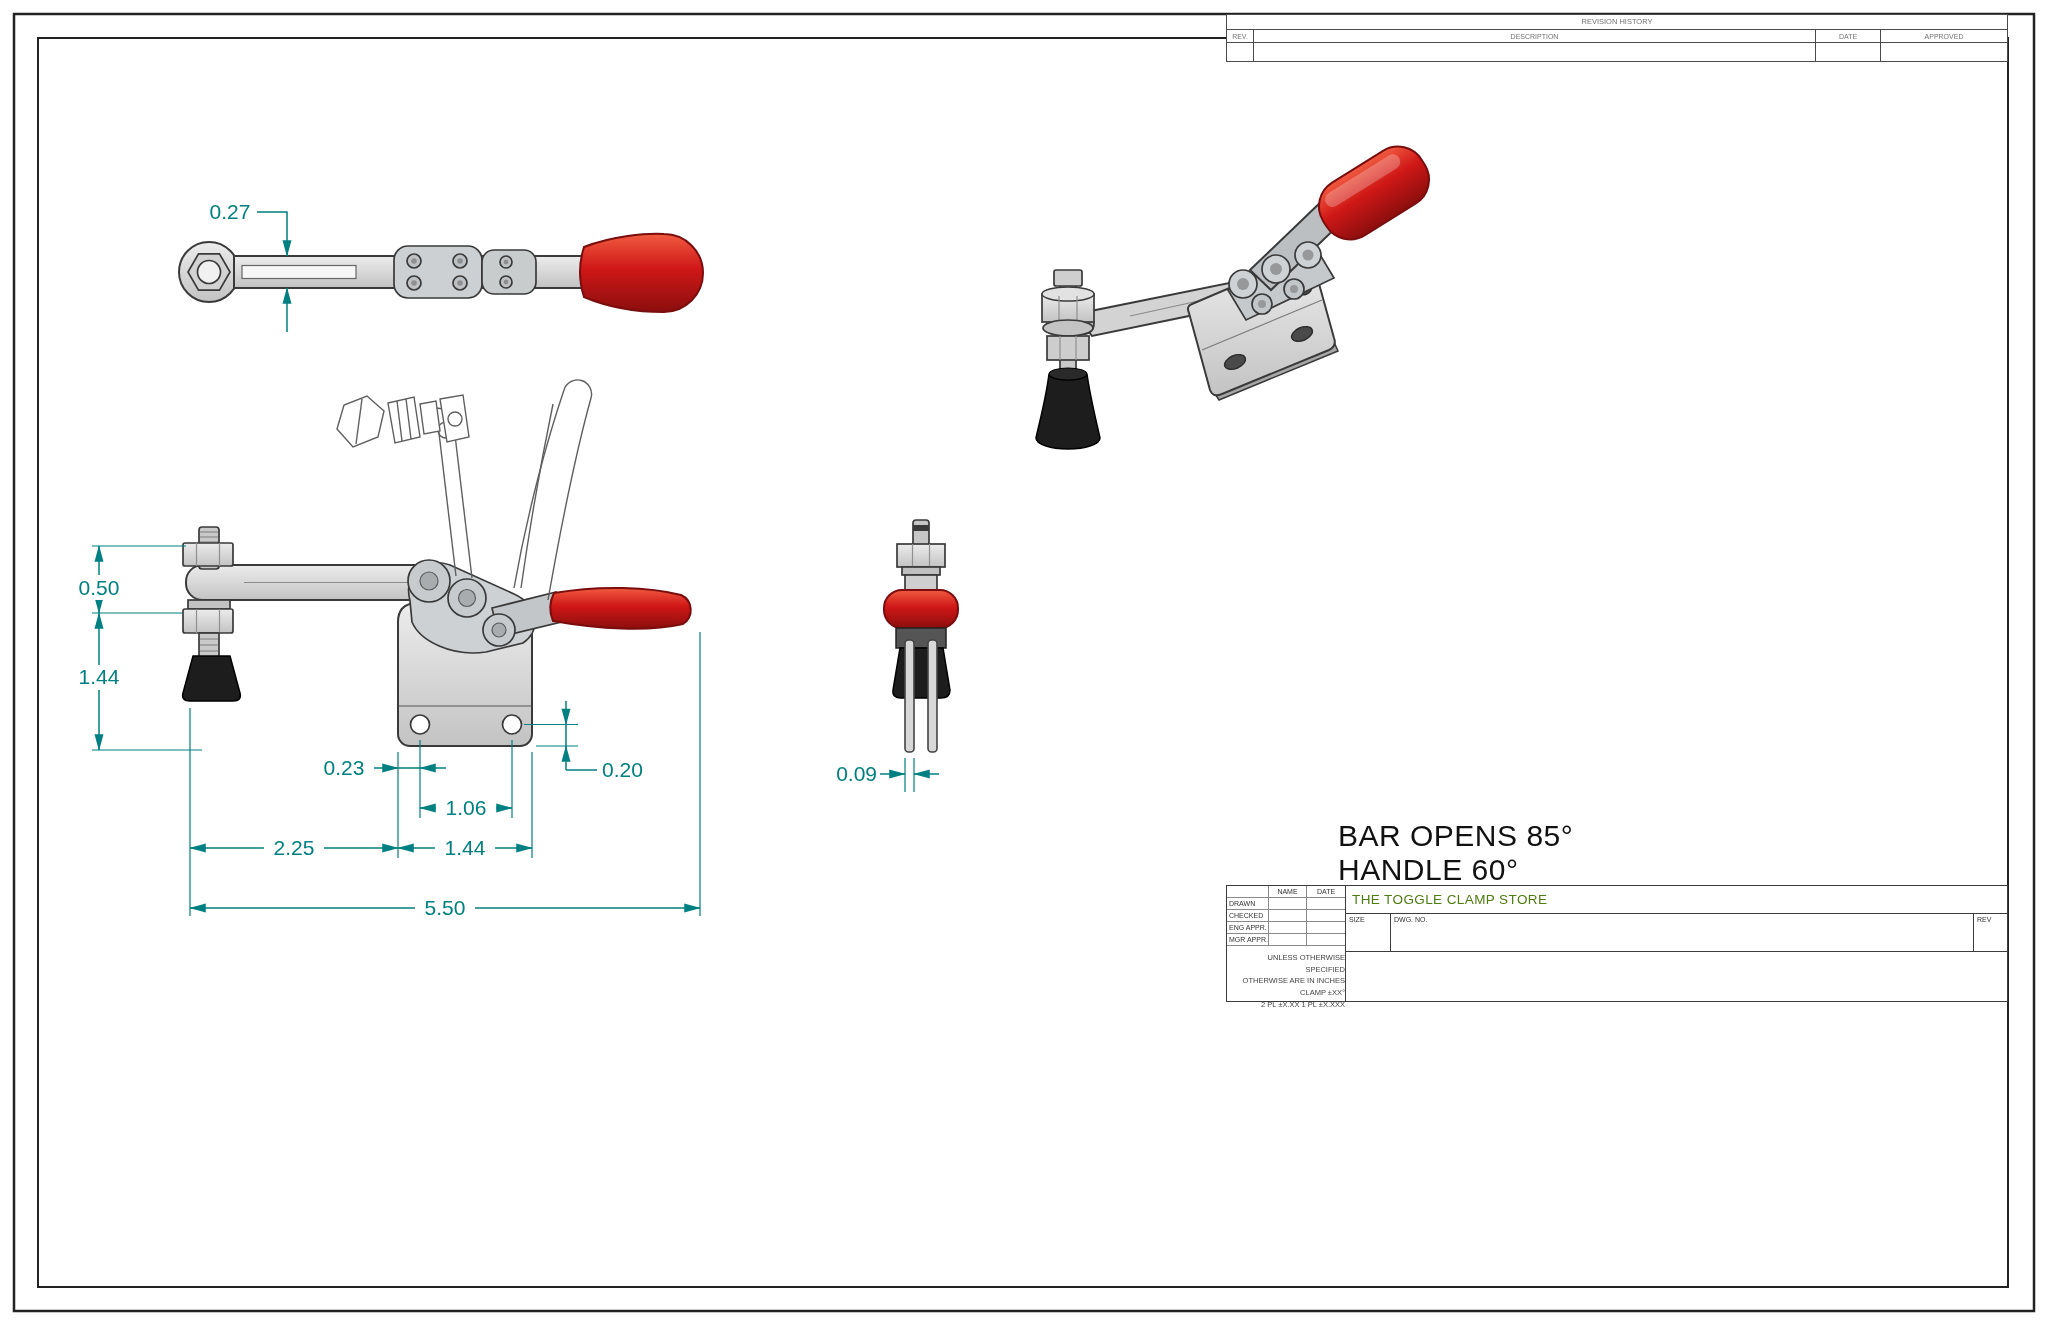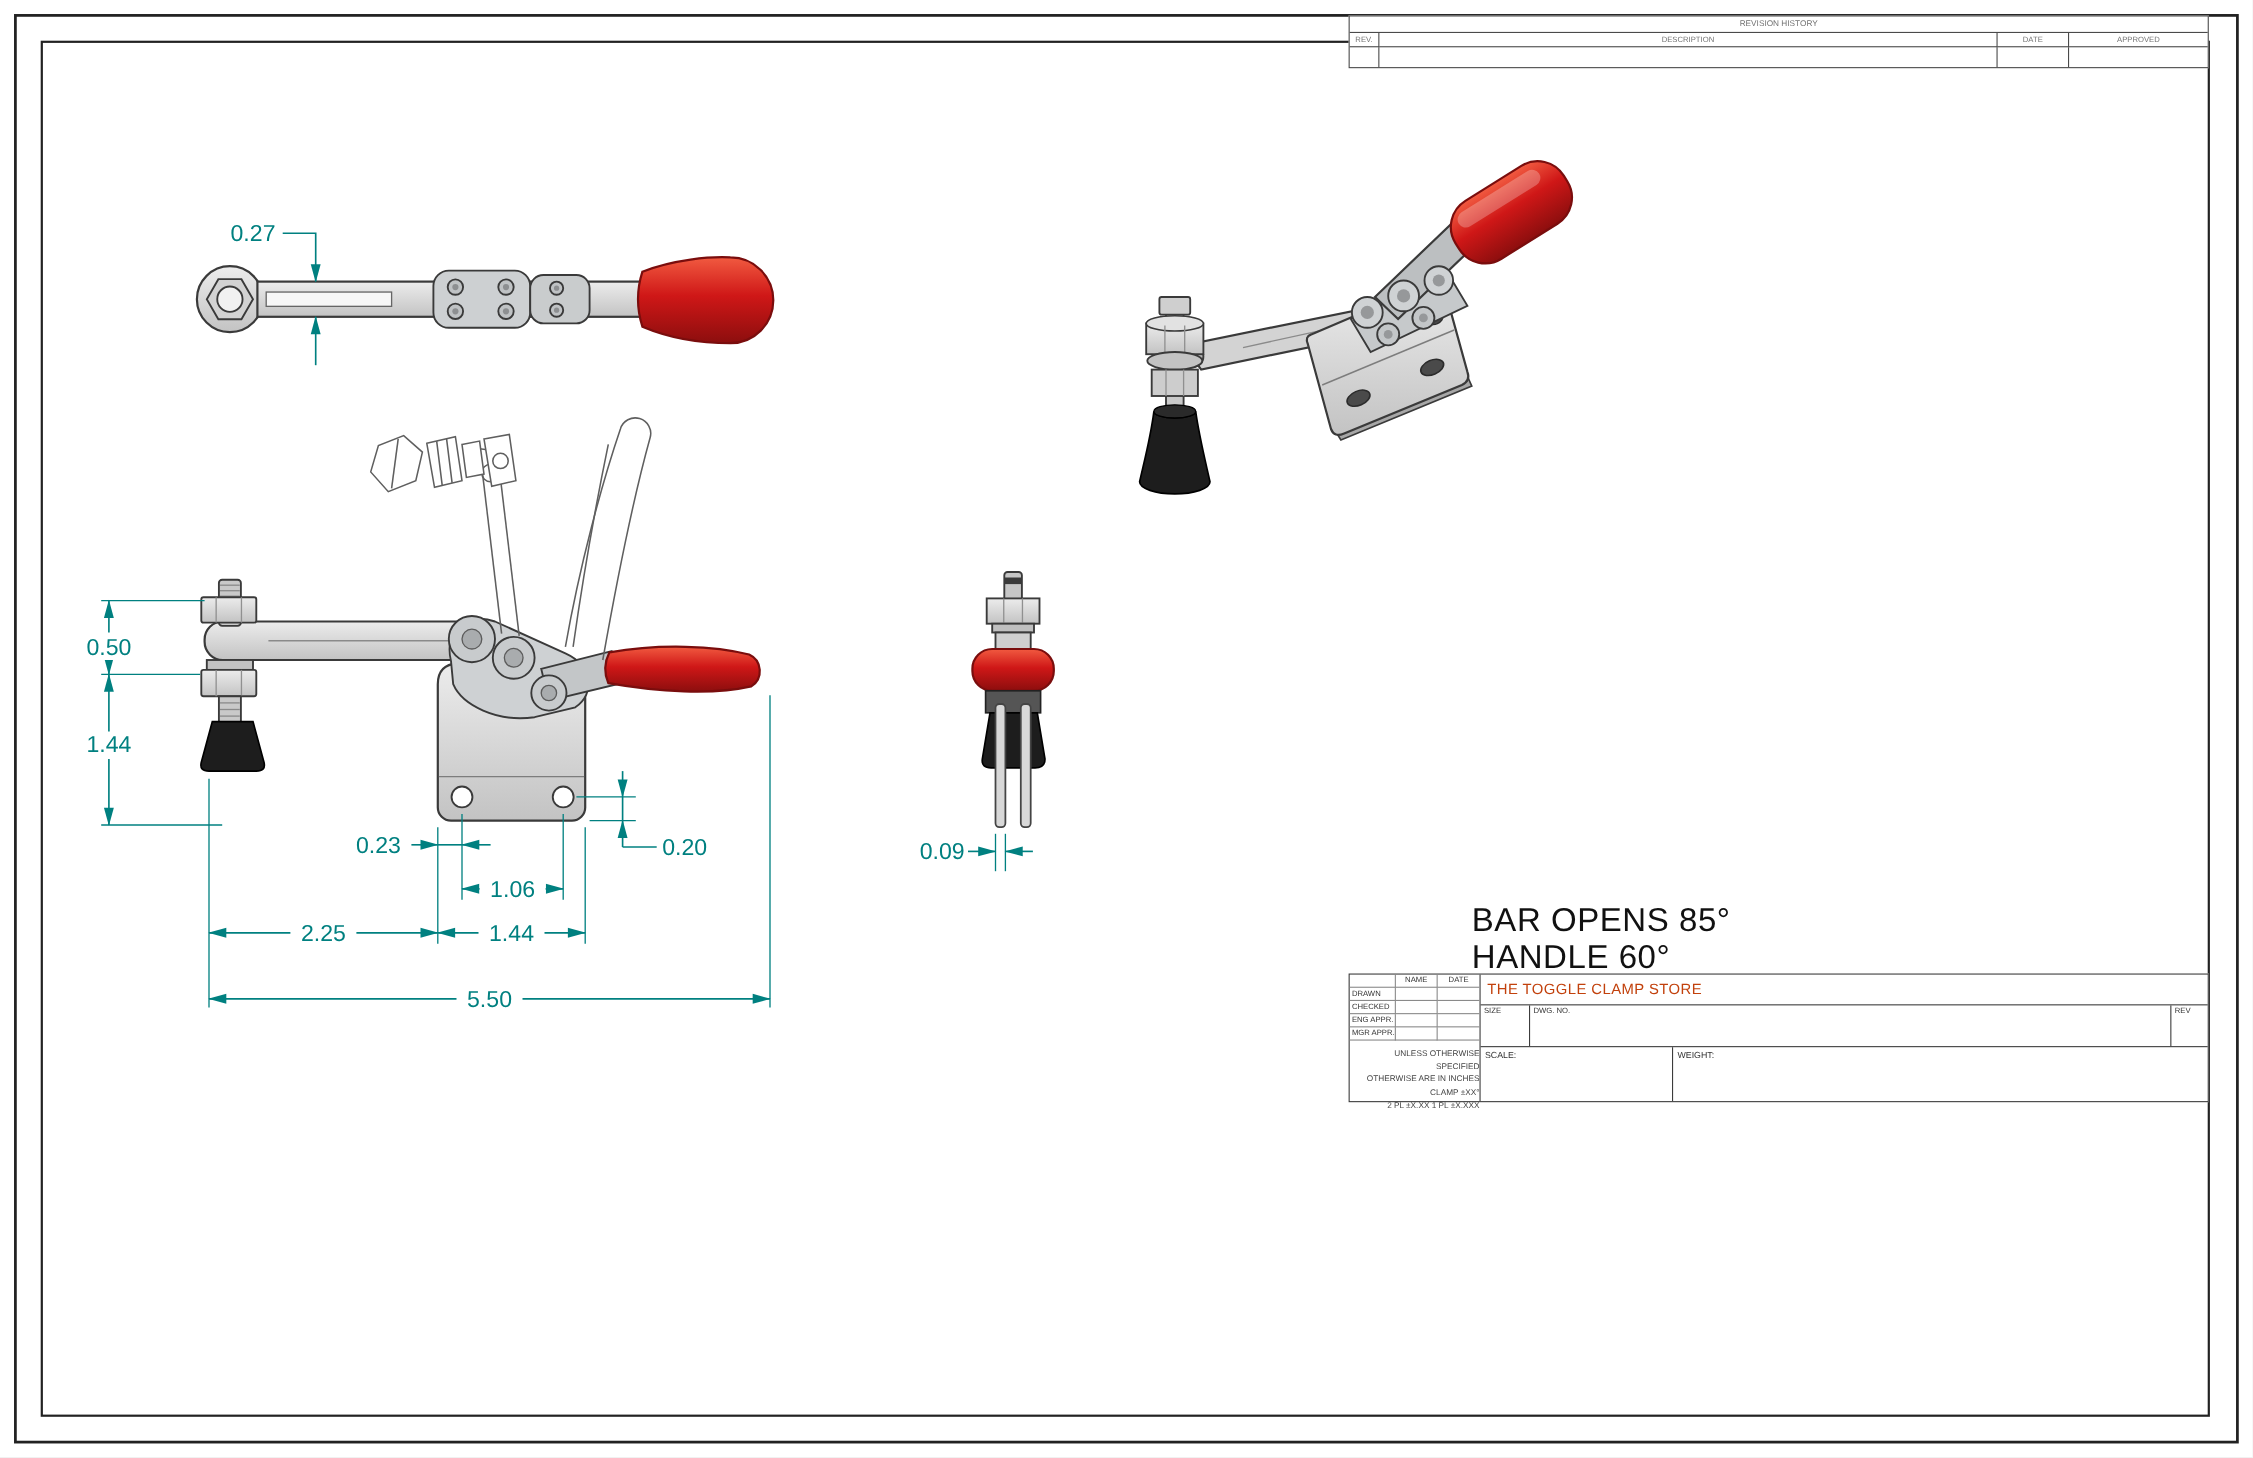--- a/index.html
+++ b/index.html
@@ -30,21 +30,21 @@
   .titleblock{position:absolute;left:1226px;top:885px;width:782px;height:117px;background:#fff;
               border:1.5px solid #3c3c3c;box-sizing:border-box;display:flex;color:#333;}
   .tb-left{width:119px;border-right:1px solid #3c3c3c;display:flex;flex-direction:column;box-sizing:border-box;}
   .tb-appr{display:grid;grid-template-columns:42px 38px 1fr;}
   .tb-appr>div{border-bottom:1px solid #8a8a8a;border-right:1px solid #8a8a8a;height:12px;line-height:12px;
                font-size:7px;padding-left:2px;box-sizing:border-box;overflow:hidden;}
   .tb-appr>div:nth-child(3n){border-right:none;}
   .tb-appr .hd{text-align:center;padding-left:0;}
   .tb-tol{flex:1;font-size:7.5px;text-align:right;padding-top:6px;line-height:1.55;color:#444;}
   .tb-right{flex:1;display:flex;flex-direction:column;box-sizing:border-box;}
-  .tb-company{height:27px;line-height:27px;border-bottom:1px solid #3c3c3c;font-size:13.5px;padding-left:6px;letter-spacing:.4px;color:#c2410c;}
+  .tb-company{height:27px;line-height:27px;border-bottom:1px solid #3c3c3c;font-size:13.5px;padding-left:6px;letter-spacing:.4px;color:#4d7c0f;}
   .tb-title-row{height:29px;border-bottom:1px solid #3c3c3c;position:relative;}
   .tb-title-label{position:absolute;top:2px;left:4px;font-size:7px;}
   .tb-part{position:absolute;left:62px;top:8px;font-size:14px;color:#222;}
   .tb-mid{height:37px;border-bottom:1px solid #3c3c3c;display:flex;}
   .tb-size{width:45px;border-right:1px solid #3c3c3c;font-size:7px;padding:2px 3px;box-sizing:border-box;}
   .tb-dwg{flex:1;border-right:1px solid #3c3c3c;font-size:7px;padding:2px 3px;box-sizing:border-box;}
   .tb-rev{width:33px;font-size:7px;padding:2px 3px;box-sizing:border-box;}
   .tb-bottom{flex:1;display:flex;}
   .tb-scale{width:175px;border-right:1px solid #3c3c3c;font-size:8px;padding:3px 4px;box-sizing:border-box;}
   .tb-weight{flex:1;font-size:8px;padding:3px 4px;box-sizing:border-box;}
@@ -324,20 +324,16 @@
       <div>2 PL ±X.XX 1 PL ±X.XXX</div>
     </div>
   </div>
   <div class="tb-right">
     <div class="tb-company">THE TOGGLE CLAMP STORE</div>
     <div class="tb-mid">
       <div class="tb-size">SIZE</div>
       <div class="tb-dwg">DWG. NO.</div>
       <div class="tb-rev">REV</div>
     </div>
-    <div class="tb-bottom">
-      <div class="tb-scale">SCALE:</div>
-      <div class="tb-weight">WEIGHT:</div>
-    </div>
   </div>
 </div>
 
 </div>
 
 </body></html>

